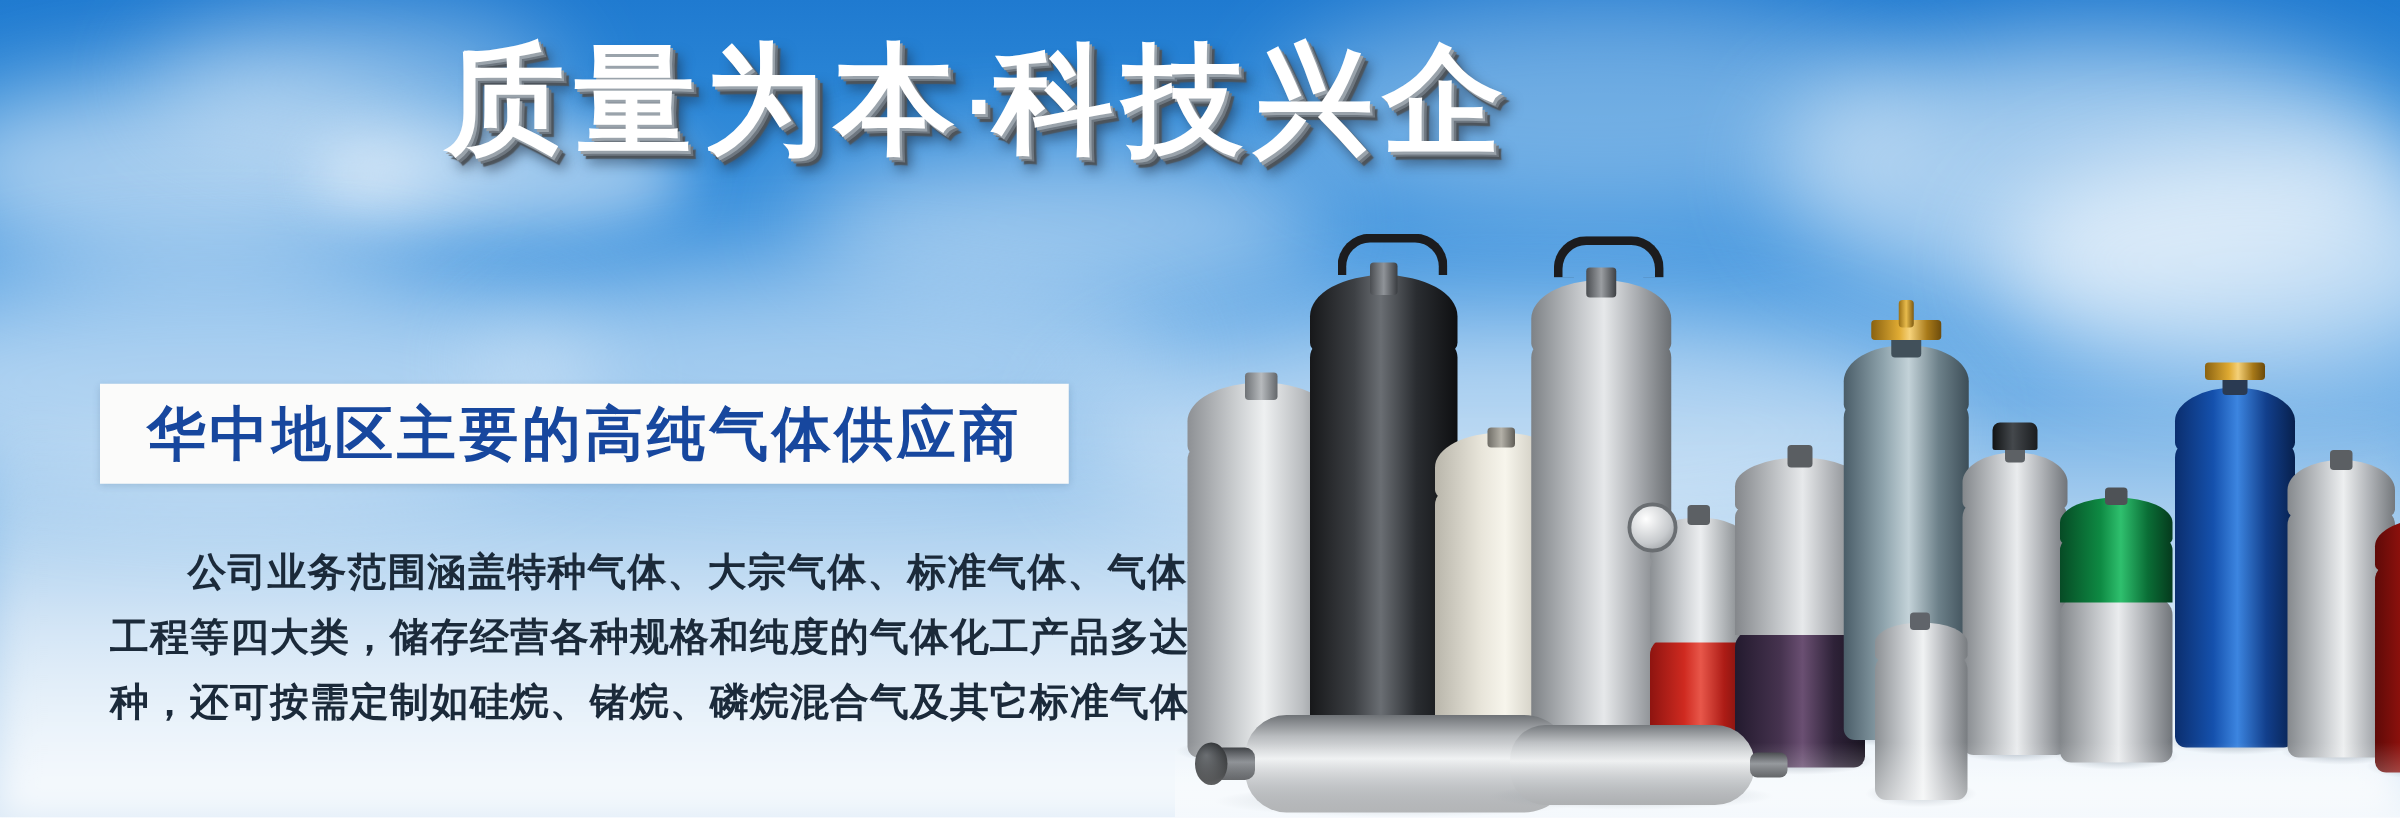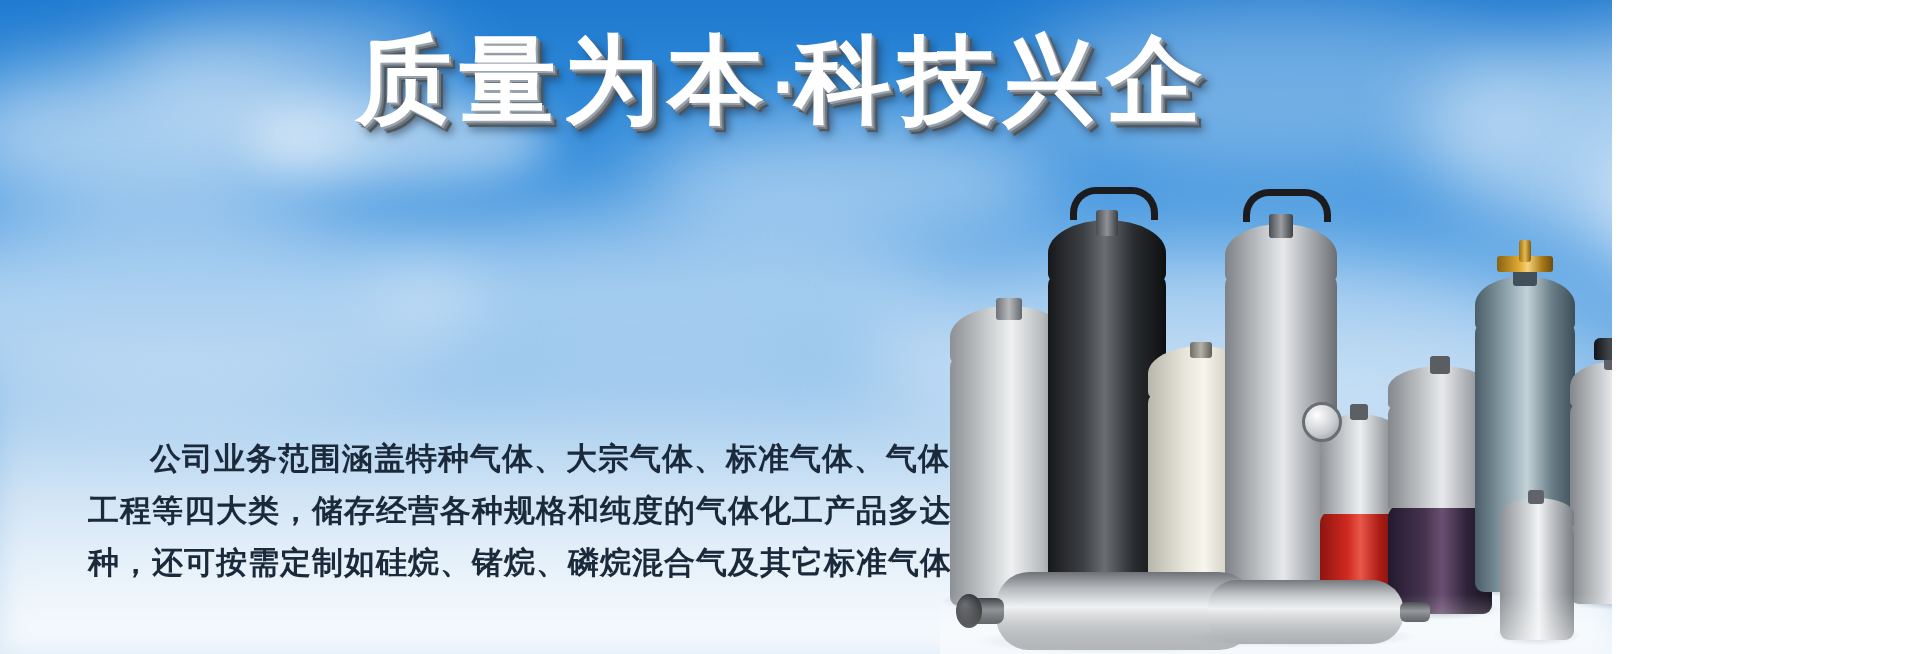--- a/index.html
+++ b/index.html
@@ -1,20 +1,20 @@
 <!DOCTYPE html>
 <html><head>
 <meta charset="utf-8">
 <style>
   html,body{margin:0;padding:0;background:#fff;}
   body{font-family:"Liberation Sans",sans-serif;}
 
   #banner{
     position:relative;
-    width:1612px;height:654px;
+    width:1920px;height:654px;
     overflow:hidden;
     background:linear-gradient(180deg,
        #1f7ad0 0%, #2b86d6 12%, #3f93dd 26%, #5aa3e3 40%,
        #7db6e8 54%, #9ac6ec 66%, #b2d2ef 76%, #c3dcf2 85%,
        #d0e3f4 93%, #d9e8f6 100%);
   }
 
   
   .cloud{position:absolute;border-radius:50%;background:#ffffff;filter:blur(22px);pointer-events:none;}
   .cloudsoft{position:absolute;border-radius:50%;background:#ffffff;filter:blur(38px);pointer-events:none;}
@@ -117,20 +117,23 @@
     <div class="cloudsoft" style="left:380px;top:215px;width:560px;height:150px;opacity:.40;"></div>
     <div class="cloudsoft" style="left:860px;top:250px;width:700px;height:190px;opacity:.45;"></div>
     <div id="cloudbase"></div>
   </div>
 
   <div id="headline">
     <span>质量为本</span><span class="mid">·</span><span>科技兴企</span>
   </div>
 
 
+  <div id="callout">
+    <span id="callout-text">华中地区主要的高纯气体供应商</span>
+  </div>
 
   <div id="para">
     <span class="ln first">公司业务范围涵盖特种气体、大宗气体、标准气体、气体管道</span>
     <span class="ln">工程等四大类，储存经营各种规格和纯度的气体化工产品多达上百</span>
     <span class="ln">种，还可按需定制如硅烷、锗烷、磷烷混合气及其它标准气体。</span>
   </div>
 
   <div id="products">
 
     <div class="cyl" style="left:10px;bottom:48px;width:118px;height:300px;">

